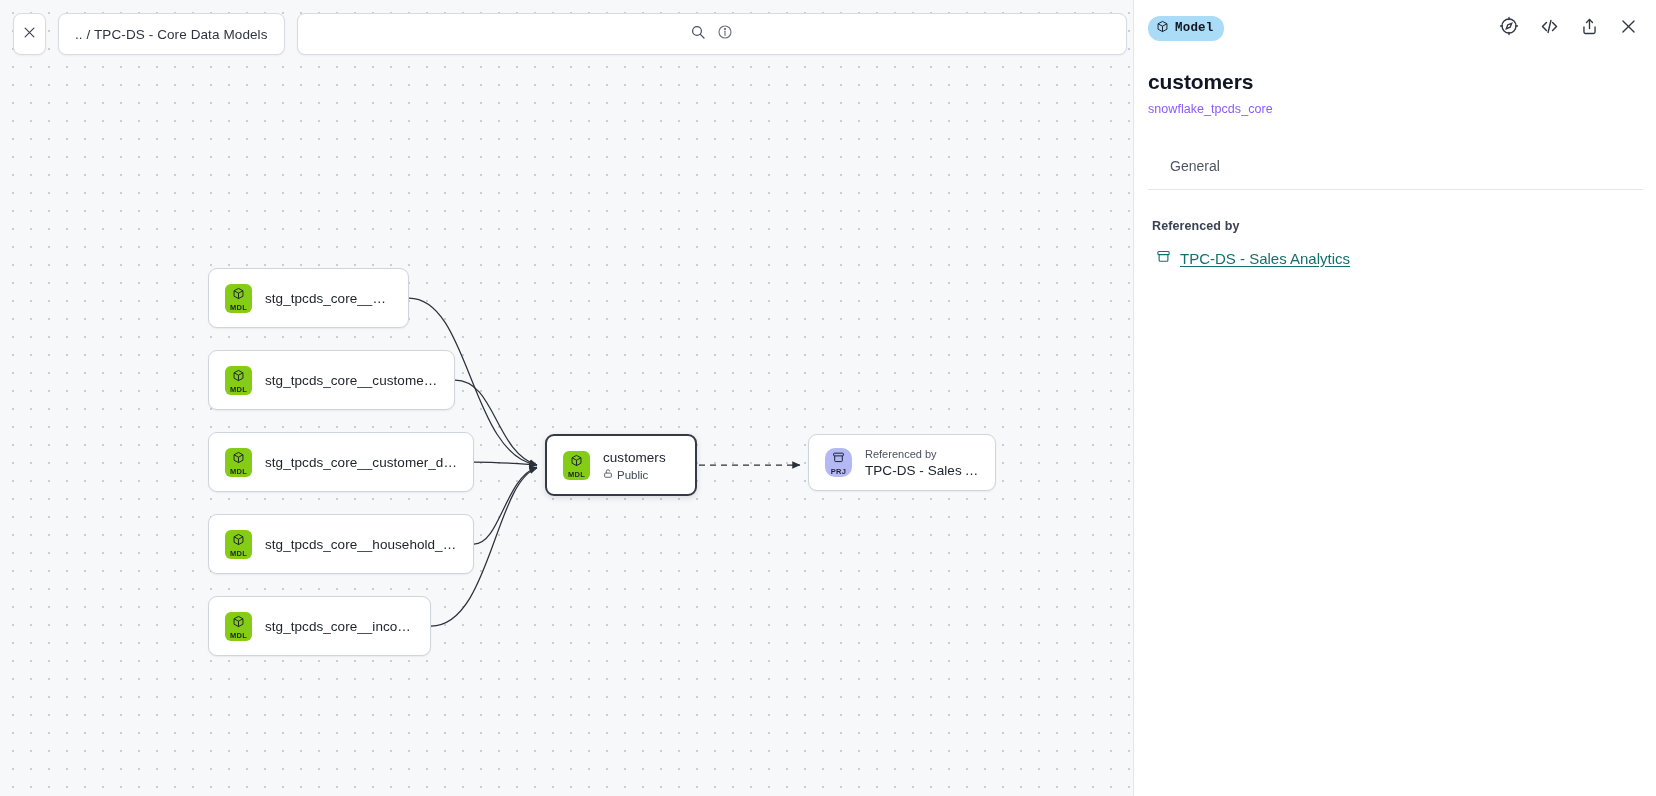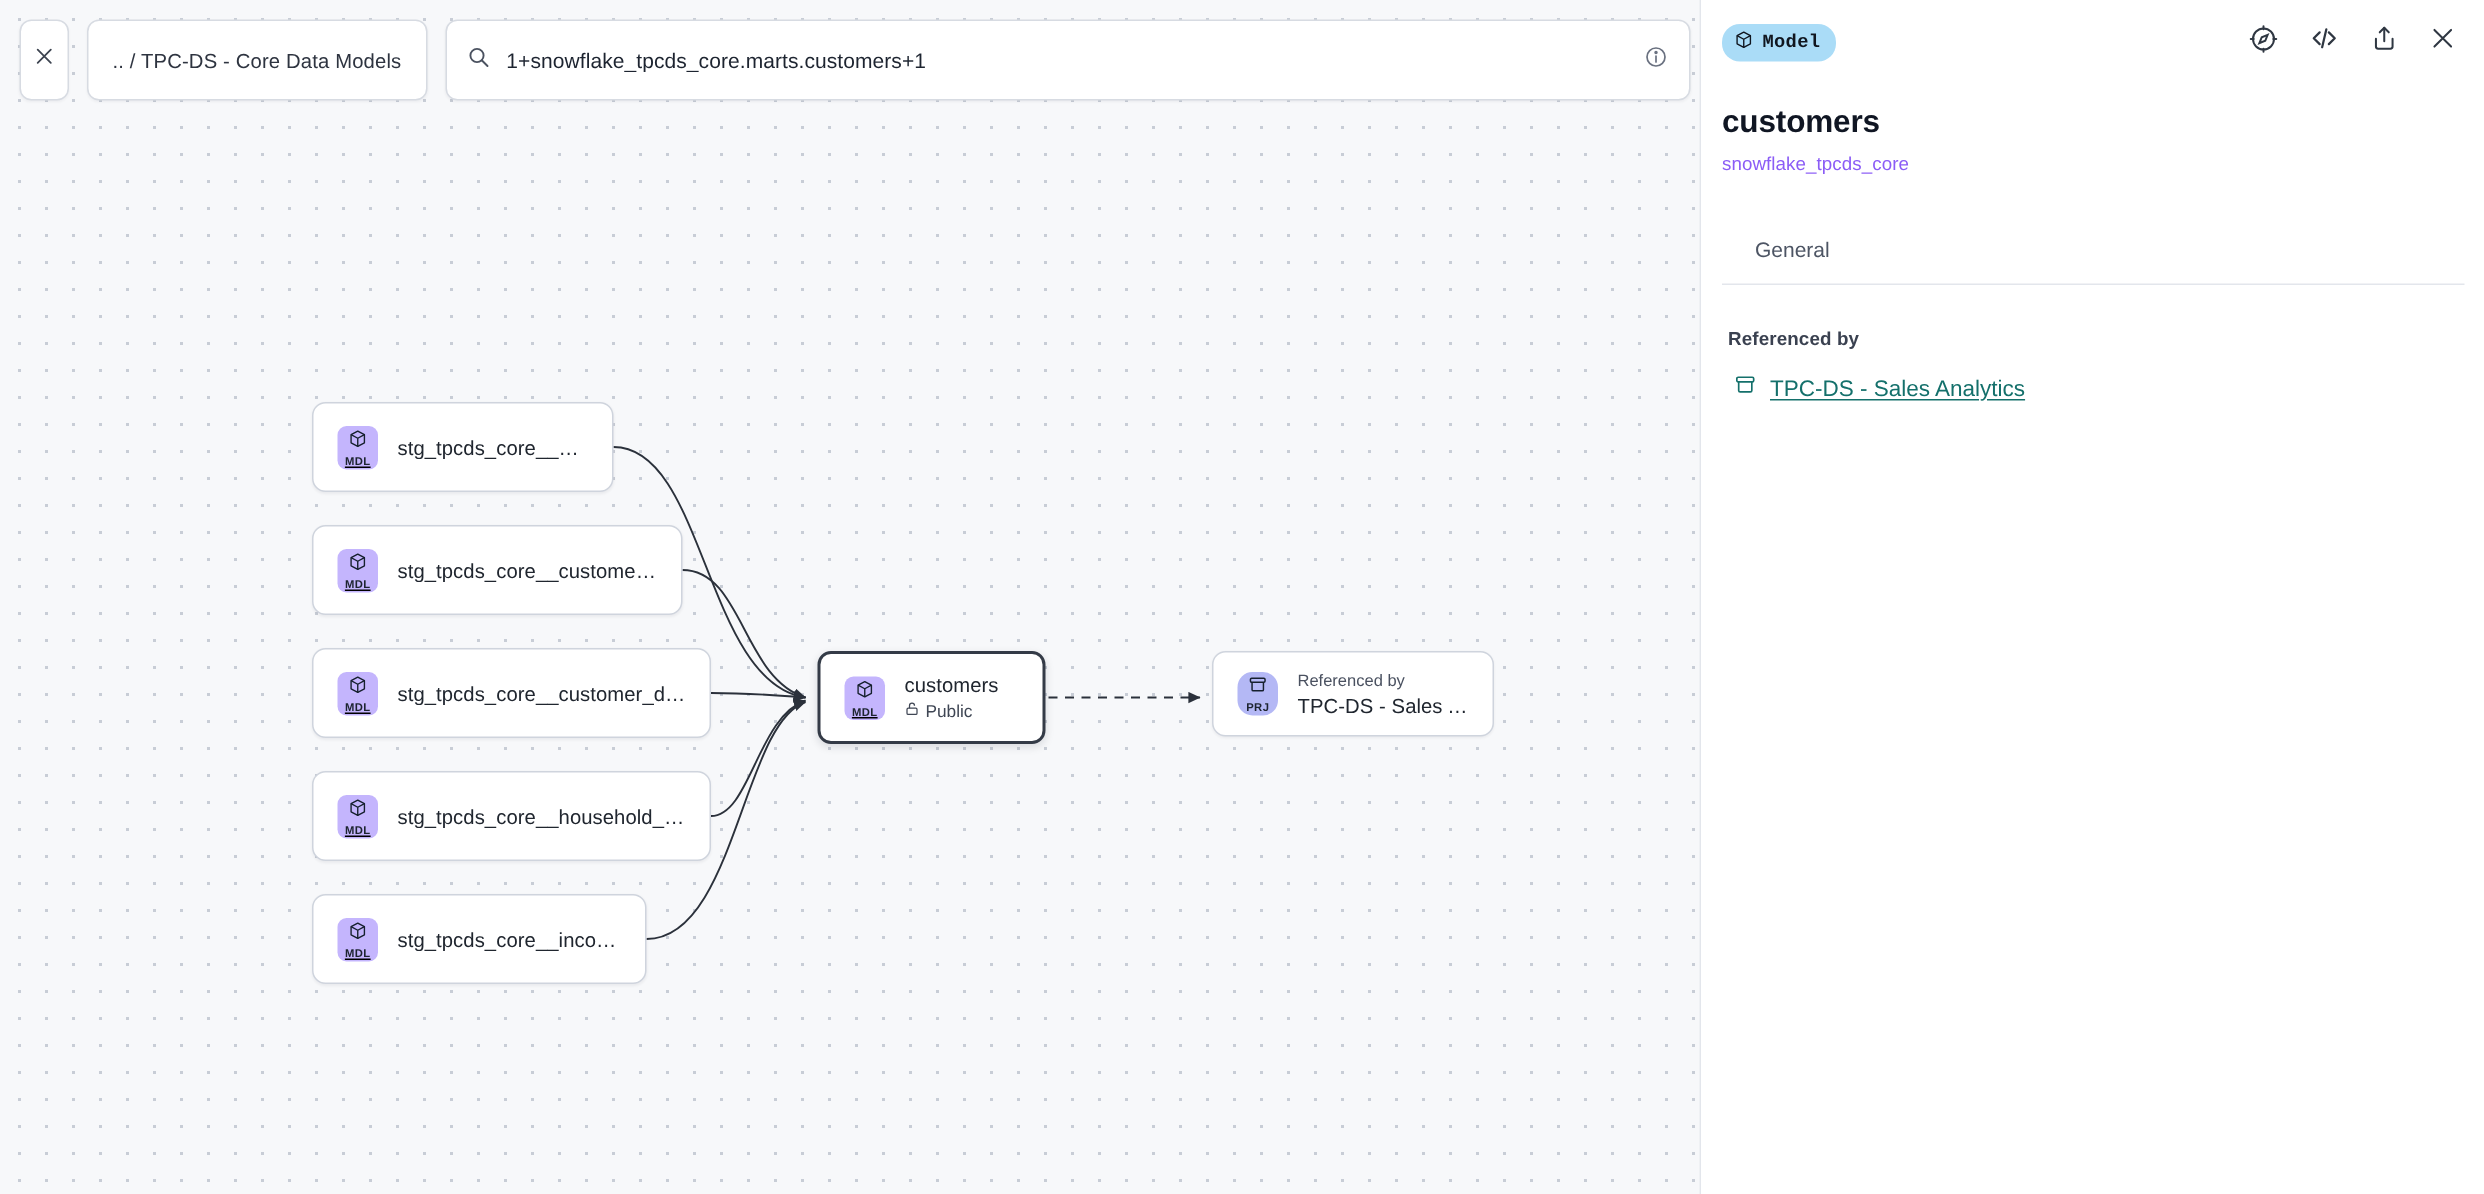--- a/index.html
+++ b/index.html
@@ -27,21 +27,21 @@
   #toolbar {
     position: absolute; left: 0; top: 0;
     display: flex; align-items: center; gap: 12px;
     padding: 13px 0 0 13px;
     z-index: 40;
   }
   .tb-btn {
     background: #ffffff;
     border: 1px solid #d7dbe2;
     border-radius: 8px;
-    height: 54px;
+    height: 42px;
     display: flex; align-items: center; justify-content: center;
     color: #3d4450;
     box-shadow: 0 1px 2px rgba(20,25,35,.05);
   }
   #close-btn { width: 33px; }
   #breadcrumb-btn {
     padding: 0 16px;
     font-size: 13.5px; color: #2e3440; letter-spacing: .1px;
     white-space: nowrap;
   }
@@ -74,21 +74,21 @@
     box-shadow: 0 2px 6px rgba(16,24,40,.13);
   }
   .badge {
     width: 27px; height: 29px;
     border-radius: 6px;
     display: flex; flex-direction: column;
     align-items: center; justify-content: center;
     flex: 0 0 auto;
     margin-right: 13px;
   }
-  .badge.mdl { background: #c4b5fd; text-decoration: underline; }
+  .badge.mdl { background: #84cc16; }
   .badge.prj { background: #b4b8f5; border-radius: 10px; }
   .badge .bico { margin-top: 1px; }
   .badge .btxt {
     font-size: 7.5px; font-weight: 700; color: #1d2430;
     letter-spacing: .3px; line-height: 9px; margin-top: -1px;
   }
   .node-label {
     font-size: 13.5px; color: #20262f; letter-spacing: .05px;
     white-space: nowrap; overflow: hidden; text-overflow: ellipsis;
   }
@@ -323,21 +323,20 @@
       <span>.. / TPC-DS - Core Data Models</span>
     </div>
 
     <div class="tb-btn" id="search-wrap">
       <span class="ico">
         <svg width="16" height="16" viewBox="0 0 24 24" fill="none" stroke="#4b5260" stroke-width="1.9" stroke-linecap="round">
           <circle cx="10.5" cy="10.5" r="6.6"></circle>
             <path d="M15.5 15.5 21 21"></path>
         </svg>
       </span>
-      <input id="search-input" value="1+snowflake_tpcds_core.marts.customers+1" style="">
       <span class="ico">
         <svg width="16" height="16" viewBox="0 0 24 24" fill="none" stroke="#6a7180" stroke-width="1.7" stroke-linecap="round">
           <circle cx="12" cy="12" r="9"></circle>
             <path d="M12 11v6"></path>
             <circle cx="12" cy="7.6" r=".9" fill="#6a7180"></circle>
         </svg>
       </span>
     </div>
 
     <div class="tb-btn" id="refresh-btn">

